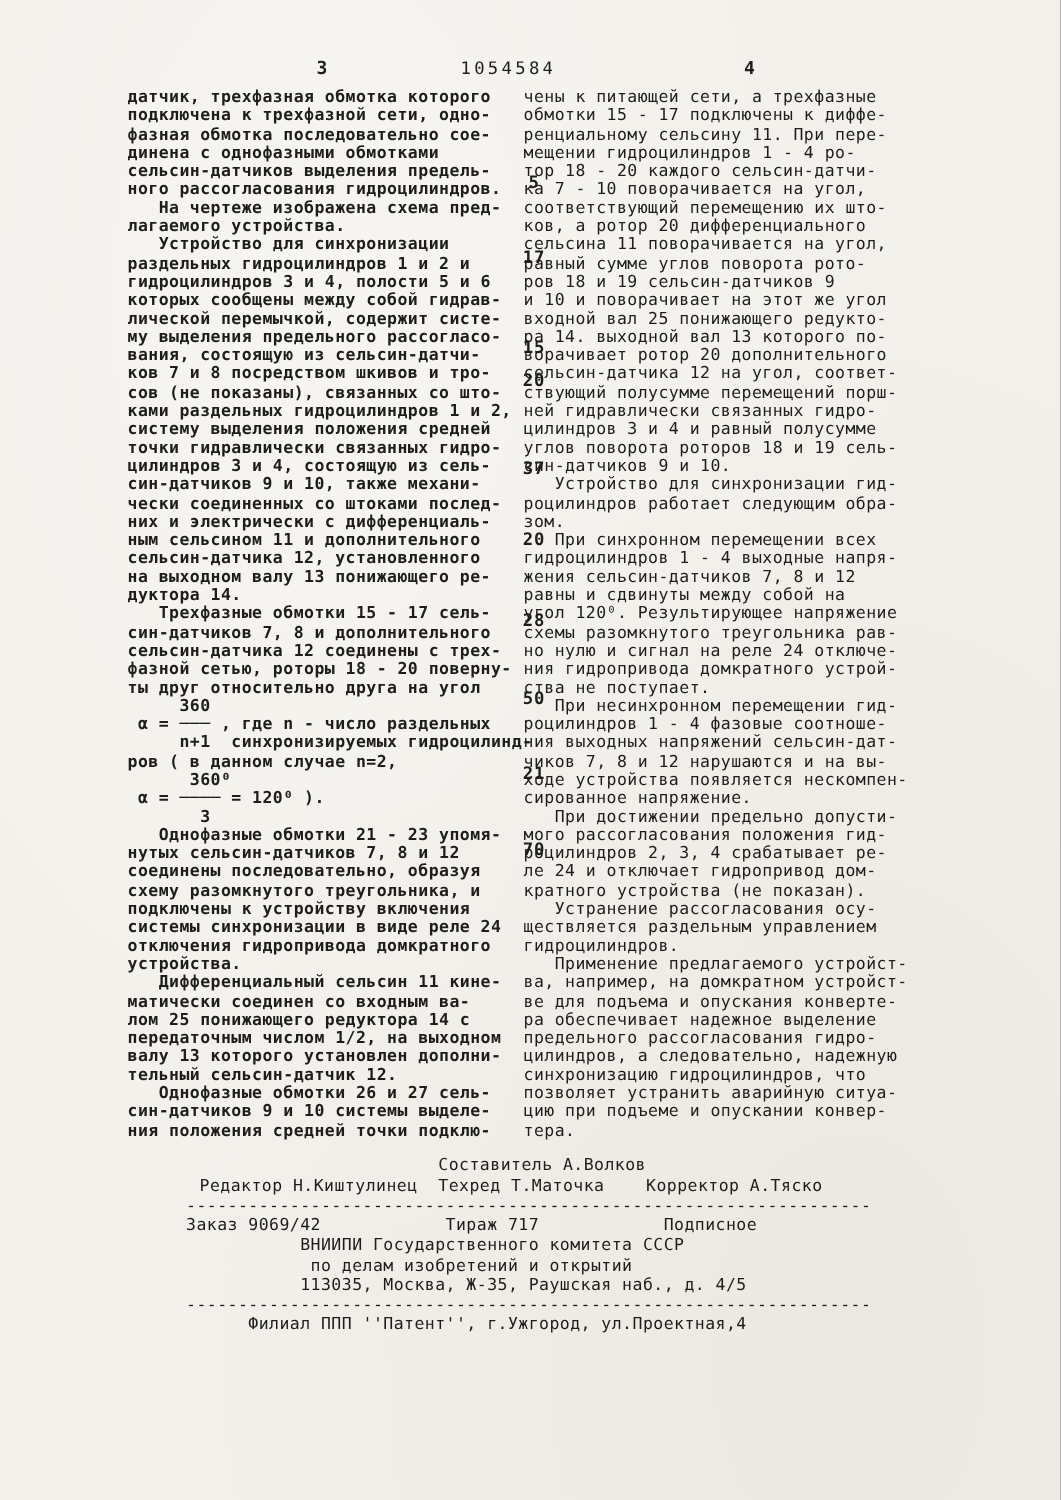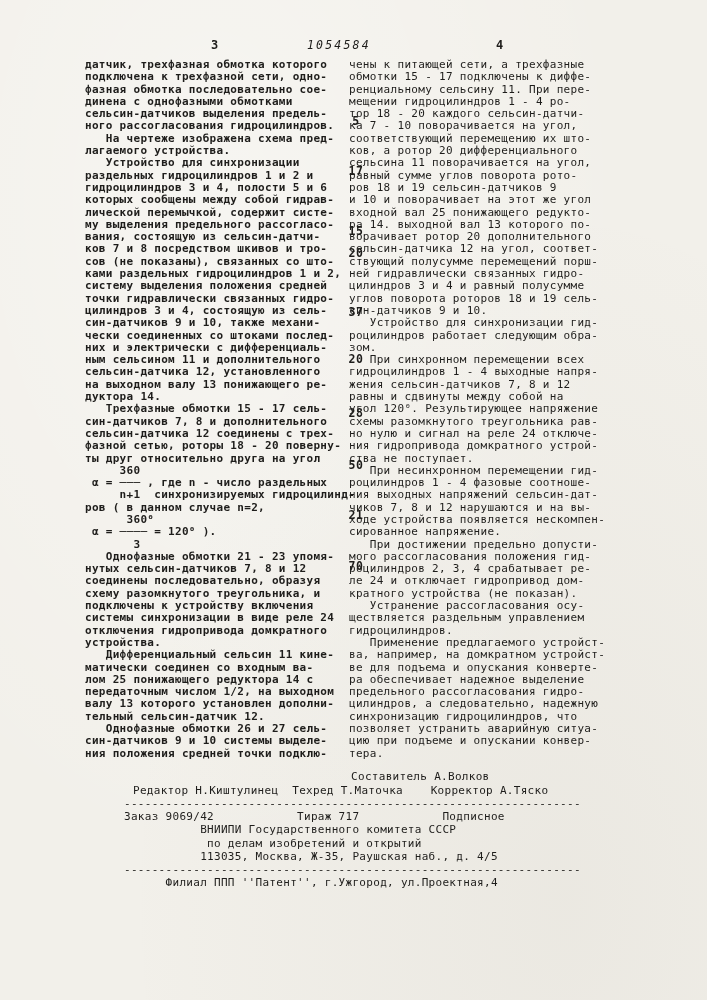--- a/index.html
+++ b/index.html
@@ -14,39 +14,39 @@
     font-family:"DejaVu Sans Mono","Liberation Mono",monospace;
     color:#1e1d1b;
     overflow:hidden;
   }
   .hdr-num{
     position:absolute;top:38px;
     font-size:12px;font-weight:bold;letter-spacing:1px;
   }
   .hdr-page-left{left:211px;}
   .hdr-page-right{left:496px;}
-  .hdr-doc{left:307px;font-weight:normal;letter-spacing:2.2px;font-size:11.5px;font-style:italic;}
+  .hdr-doc{left:307px;font-weight:normal;letter-spacing:2.2px;font-size:11.5px;}
   .col{
     position:absolute;top:59px;
     white-space:pre;
     font-size:11px;line-height:12.3px;letter-spacing:0.3px;
   }
   .col-left{left:85px;font-weight:bold;}
   .col-right{left:349px;}
   .gutter-num{
     position:absolute;left:344px;width:24px;
     text-align:center;
     font-size:11.5px;font-weight:bold;letter-spacing:0.5px;
   }
   .footer-block{
     position:absolute;
     white-space:pre;
     font-size:11px;letter-spacing:0.3px;
   }
-  .footer-staff{left:133px;top:770px;line-height:13.5px;text-align:center;}
+  .footer-staff{left:133px;top:770px;line-height:13.5px;}
   .footer-imprint{left:124px;top:797px;line-height:13.2px;}
 </style>
 </head>
 <body>
 
 <div class="page">
 
   <span class="hdr-num hdr-page-left">3</span>
   <span class="hdr-num hdr-doc">1054584</span>
   <span class="hdr-num hdr-page-right">4</span>

